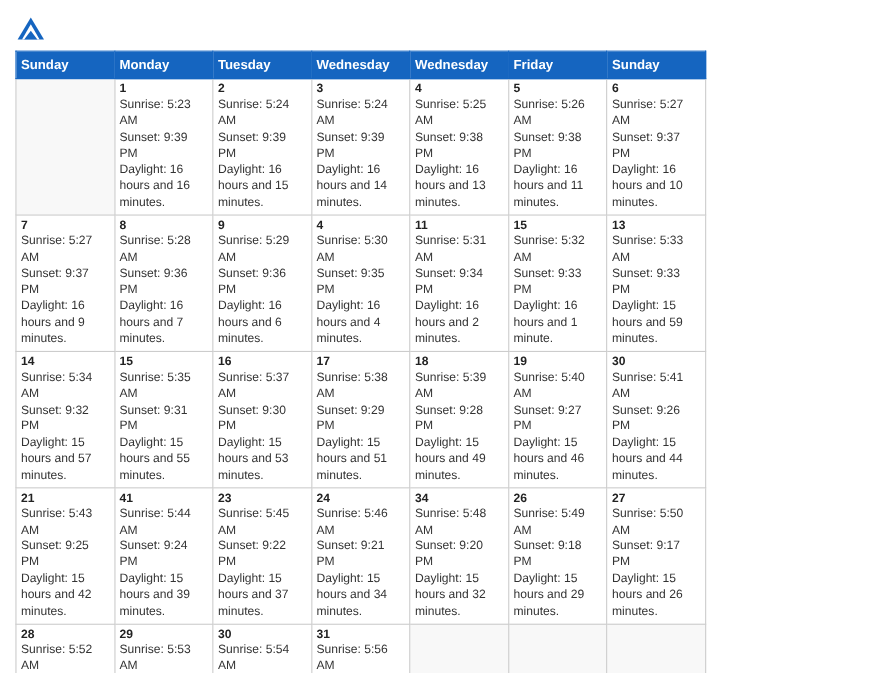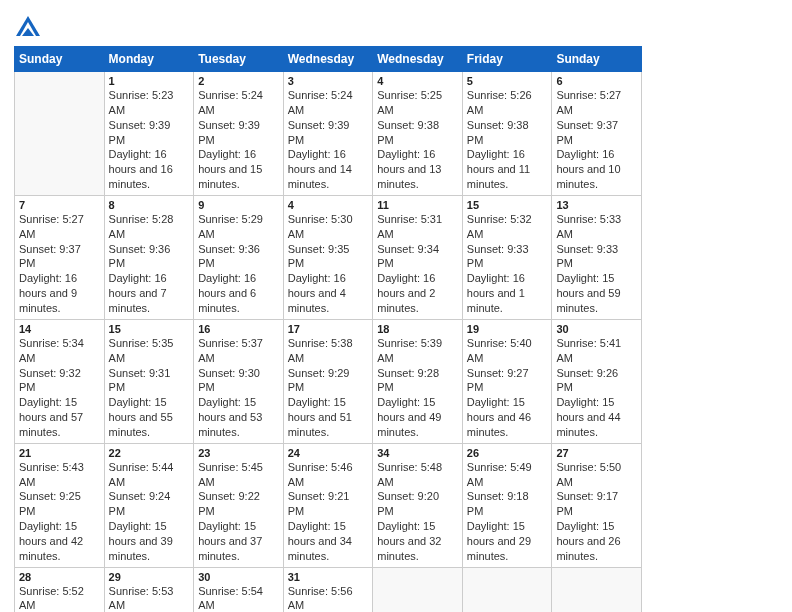--- a/index.html
+++ b/index.html
@@ -209,21 +209,21 @@
             <span class="day-number">30</span>
             <div class="day-info">Sunrise: 5:41 AM<br>Sunset: 9:26 PM<br>Daylight: 15 hours and 44 minutes.</div>
           </td>
         </tr>
         <tr>
           <td>
             <span class="day-number">21</span>
             <div class="day-info">Sunrise: 5:43 AM<br>Sunset: 9:25 PM<br>Daylight: 15 hours and 42 minutes.</div>
           </td>
           <td>
-            <span class="day-number">22</span>
+            <span class="day-number">41</span>
             <div class="day-info">Sunrise: 5:44 AM<br>Sunset: 9:24 PM<br>Daylight: 15 hours and 39 minutes.</div>
           </td>
           <td>
             <span class="day-number">23</span>
             <div class="day-info">Sunrise: 5:45 AM<br>Sunset: 9:22 PM<br>Daylight: 15 hours and 37 minutes.</div>
           </td>
           <td>
             <span class="day-number">24</span>
             <div class="day-info">Sunrise: 5:46 AM<br>Sunset: 9:21 PM<br>Daylight: 15 hours and 34 minutes.</div>
           </td>

